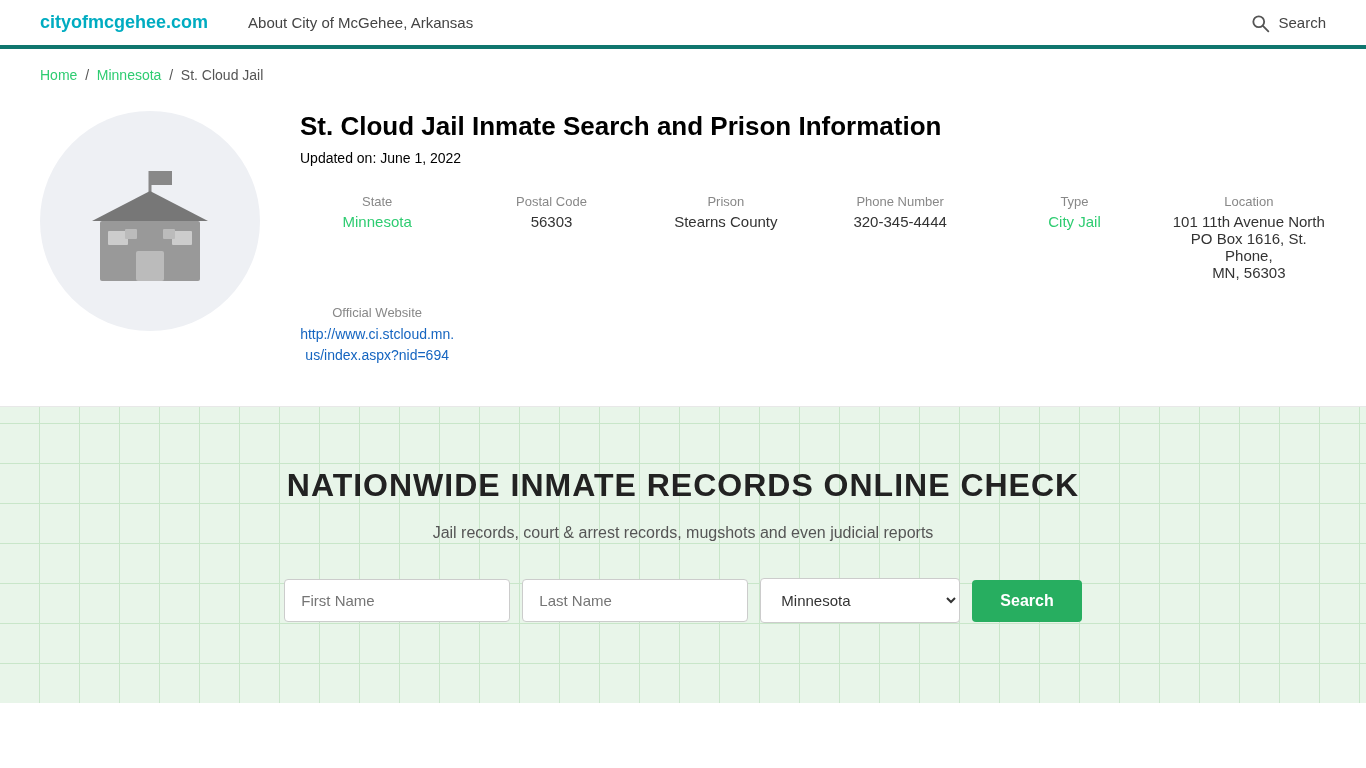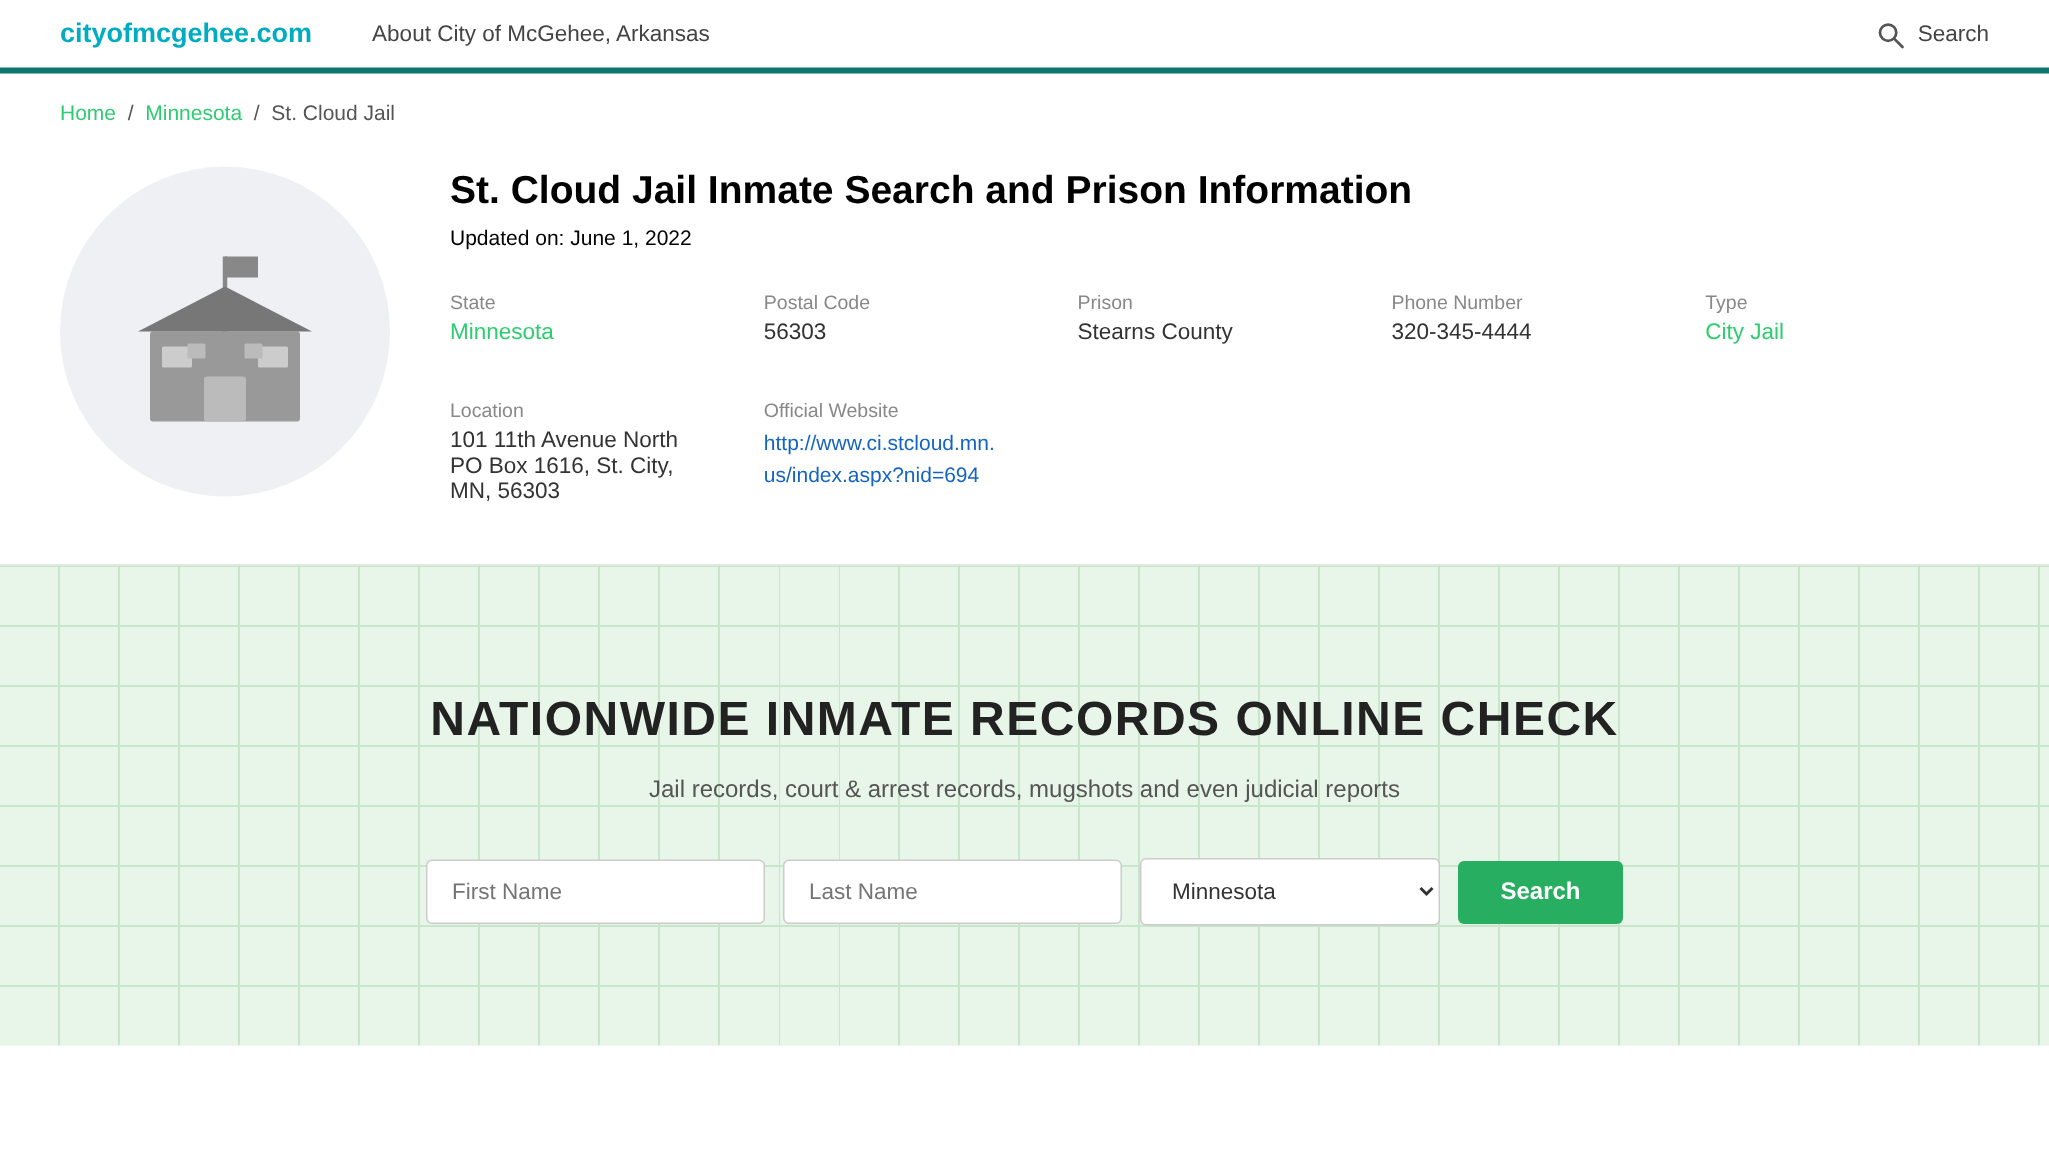--- a/index.html
+++ b/index.html
@@ -88,22 +88,23 @@
       color: #000000;
       margin-bottom: 8px;
     }
     .info-updated {
       font-size: 14px;
       color: #000000;
       margin-bottom: 28px;
     }
     .info-grid {
       display: grid;
-      grid-template-columns: repeat(5, 1fr);
-      gap: 36px 20px;
+      grid-template-columns: repeat(6, 1fr);
+      gap: 24px 20px;
+      text-align: center;
     }
     .info-field-label {
       font-size: 13px;
       color: #888;
       margin-bottom: 4px;
     }
     .info-field-value {
       font-size: 15px;
       color: #333;
     }
@@ -136,21 +137,21 @@
         #c8e6c9 39px,
         #c8e6c9 40px
       ),
       repeating-linear-gradient(
         90deg,
         transparent,
         transparent 39px,
         #c8e6c9 39px,
         #c8e6c9 40px
       );
-      padding: 84px 40px 80px;
+      padding: 60px 40px 80px;
       text-align: center;
     }
     .nationwide-title {
       font-size: 32px;
       font-weight: 900;
       color: #222;
       letter-spacing: 1px;
       margin-bottom: 20px;
     }
     .nationwide-subtitle {
@@ -272,21 +273,21 @@
 
       <div>
         <div class="info-field-label">Type</div>
         <div class="info-field-value link">City Jail</div>
       </div>
 
       <div>
         <div class="info-field-label">Location</div>
         <div class="info-field-value">
           <span>101 11th Avenue North</span><br>
-          <span>PO Box 1616, St. City,</span><br>
+          <span>PO Box 1616, St. Phone,</span><br>
           <span>MN, 56303</span>
         </div>
       </div>
 
       <div>
         <div class="info-field-label">Official Website</div>
         <div class="info-field-value link-blue">
           <span>http://www.ci.stcloud.mn.</span><br>
           <span>us/index.aspx?nid=694</span>
         </div>

